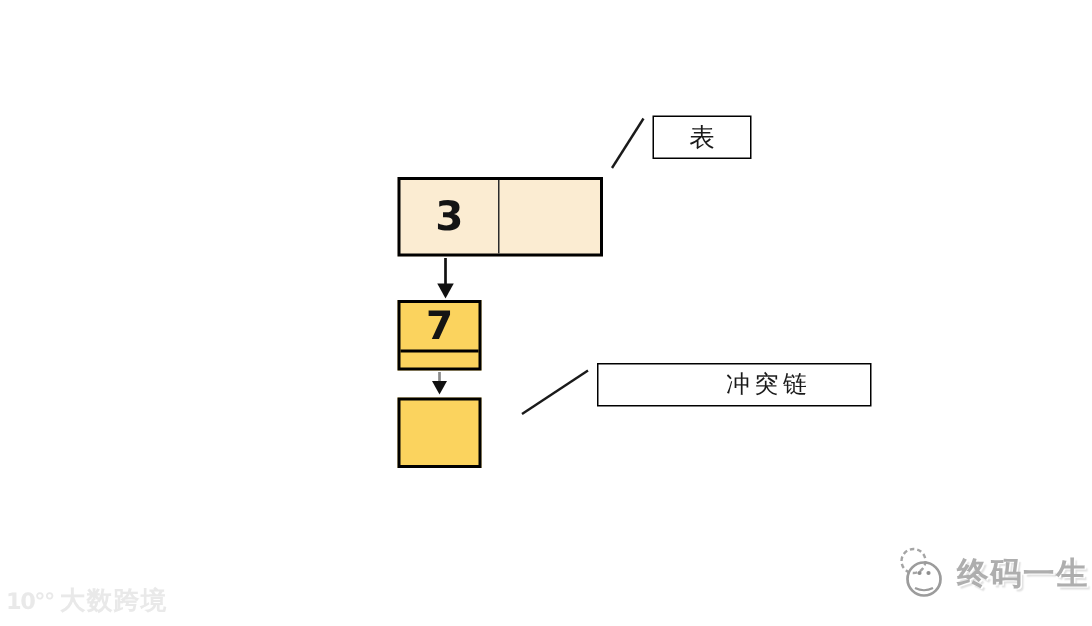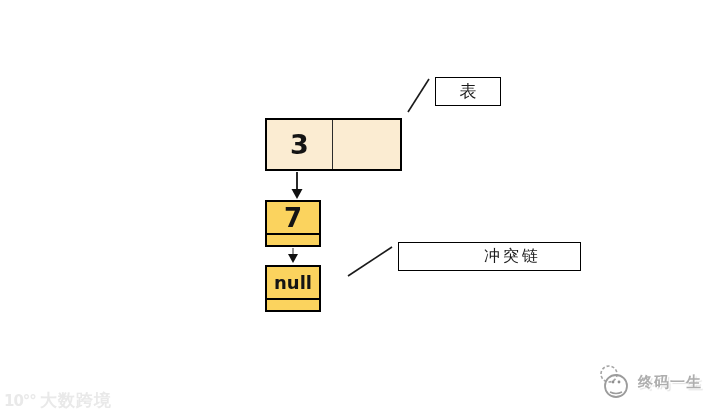--- a/index.html
+++ b/index.html
@@ -90,21 +90,21 @@
   .wm-left .wm-text { font-size: 17px; letter-spacing: 1px; }
   .wm-right {
     position: absolute;
     left: 596px; top: 364px;
     display: flex; align-items: center; gap: 4px;
     color: #aeaeae;
     font-weight: bold;
     user-select: none;
   }
   .wm-right .wm-text {
-    font-size: 15px;
+    font-size: 21px;
     letter-spacing: 1px;
     text-shadow: 1px 1px 0 #ffffff, 2px 2px 1px rgba(0,0,0,0.12);
   }
 </style>
 </head>
 <body>
 
 <div class="canvas">
 
   <svg class="overlay-svg" viewBox="0 0 728 417" xmlns="http://www.w3.org/2000/svg">
@@ -128,21 +128,20 @@
   <div class="label-box table-label">
     <span>表</span>
   </div>
 
   <div class="node node-7">
     <div class="value-cell">7</div>
     <div class="ptr-strip"></div>
   </div>
 
   <div class="node node-null">
-    <div class="value-cell">null</div>
     <div class="ptr-strip"></div>
   </div>
 
   <div class="label-box chain-label">
     <span>冲突链</span>
   </div>
 
   <div class="wm-left">
     <span class="wm-logo-text">10°°</span>
     <span class="wm-text">大数跨境</span>

